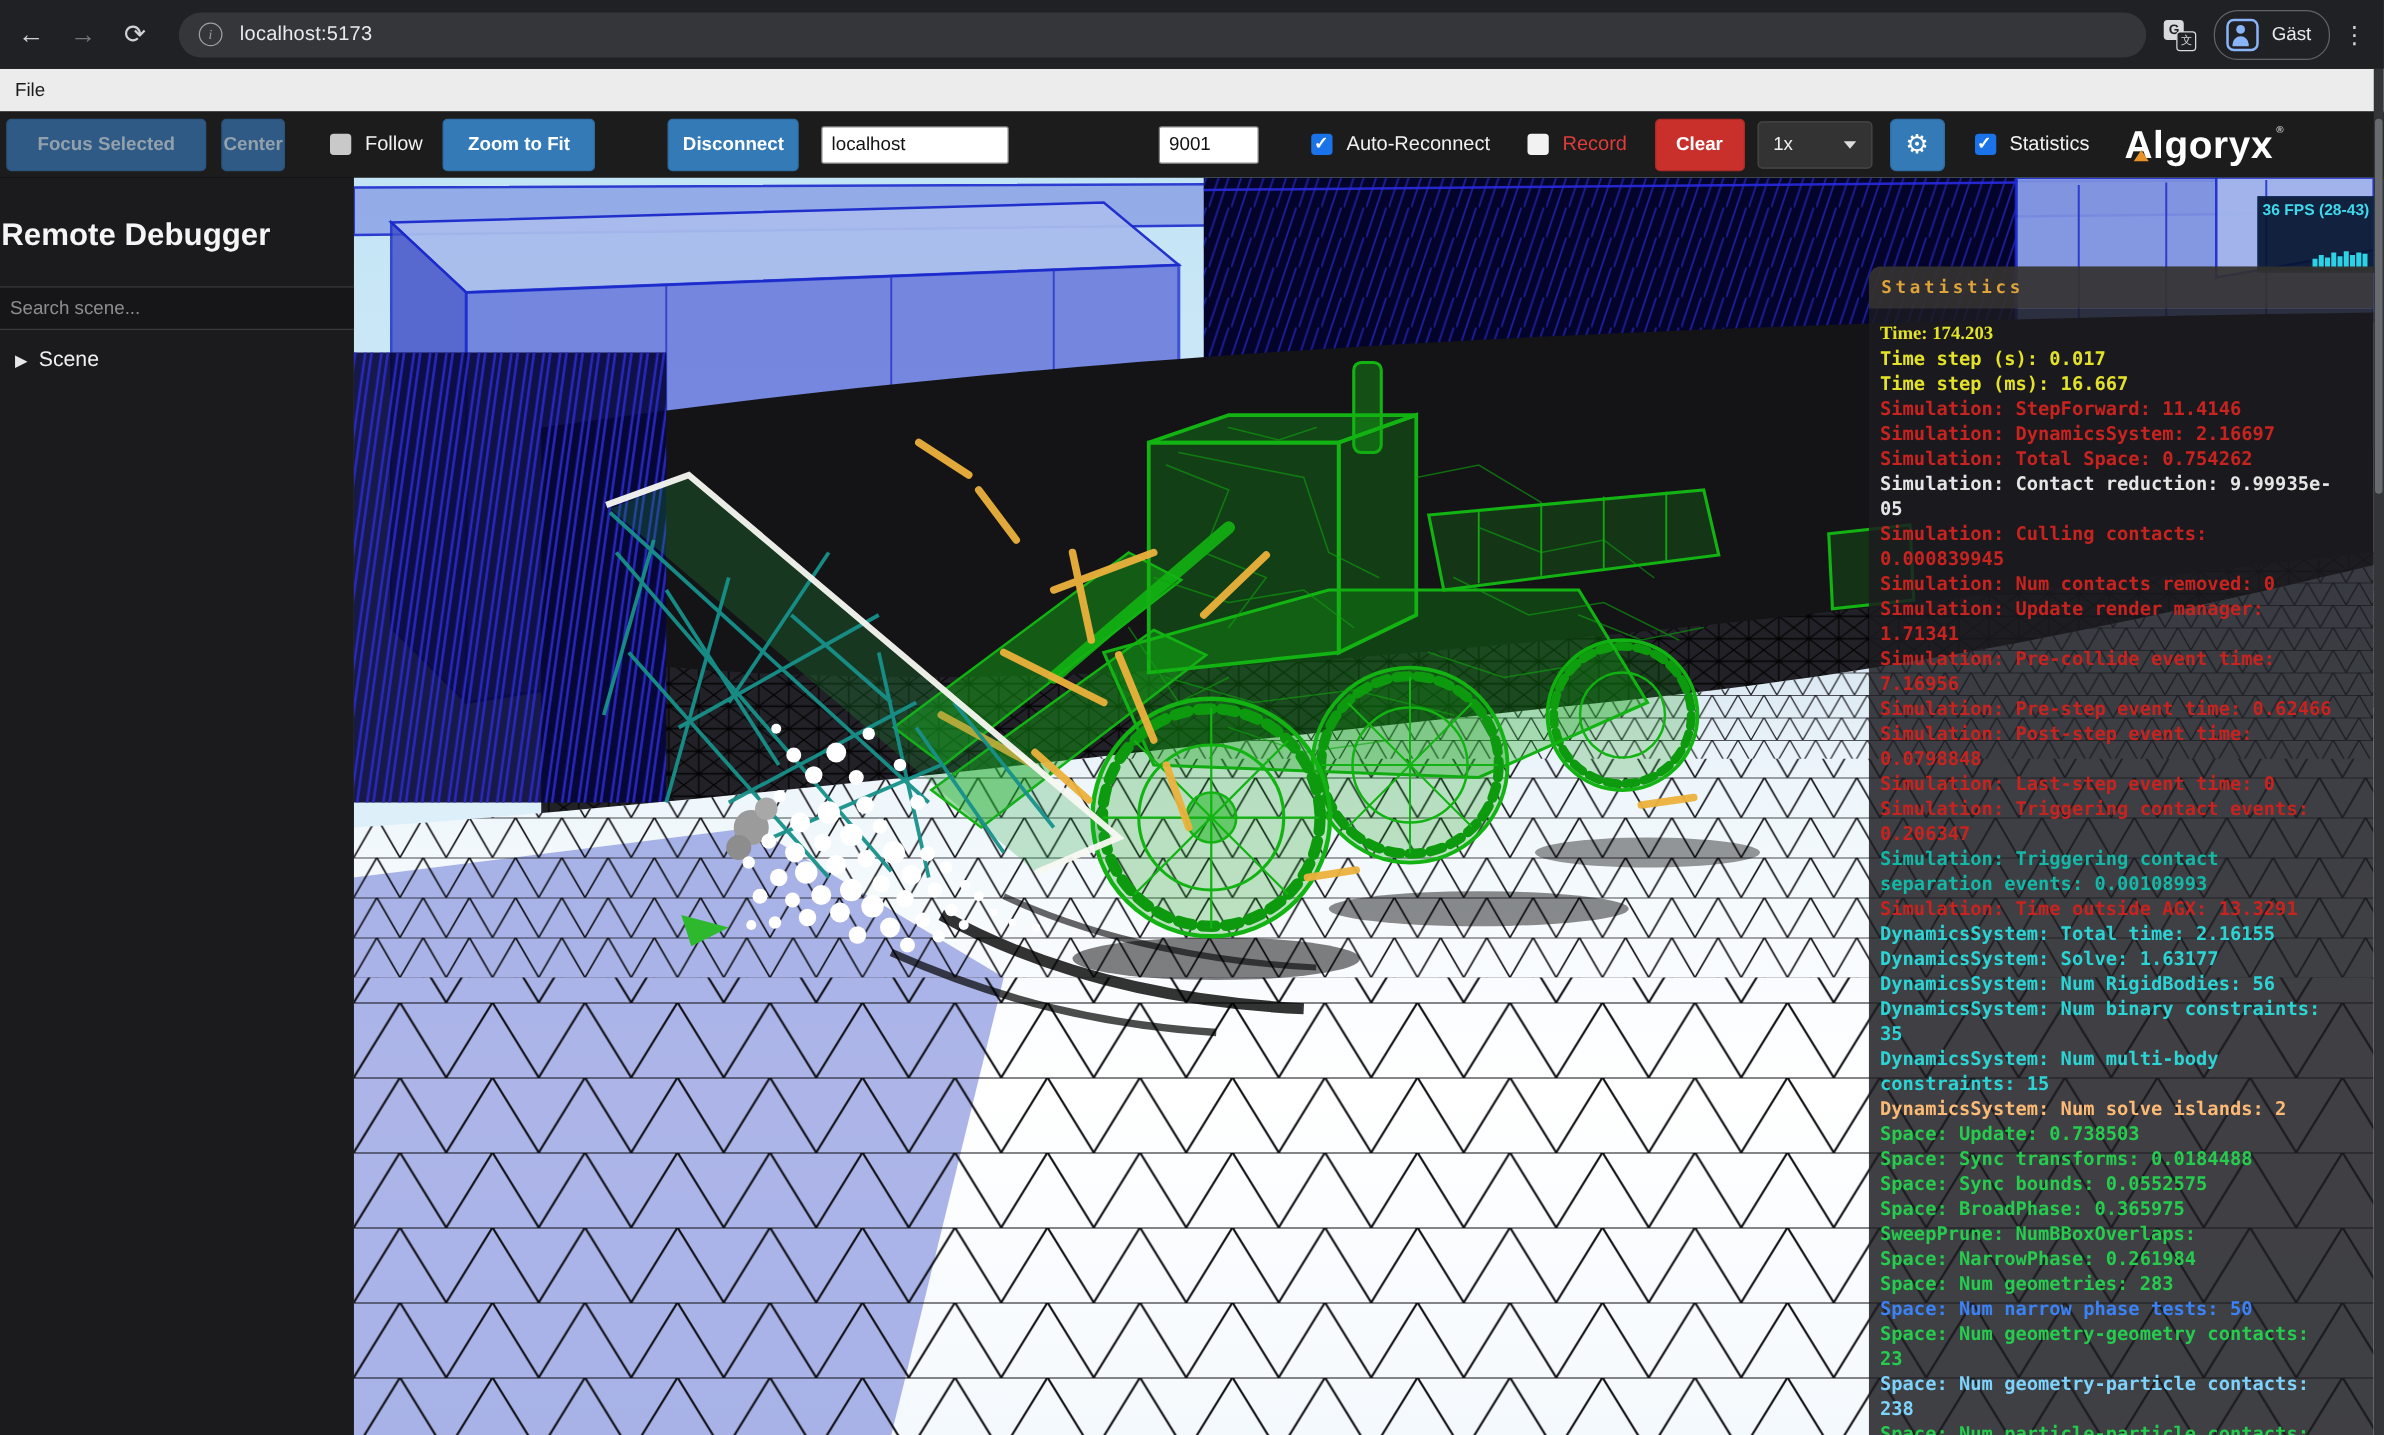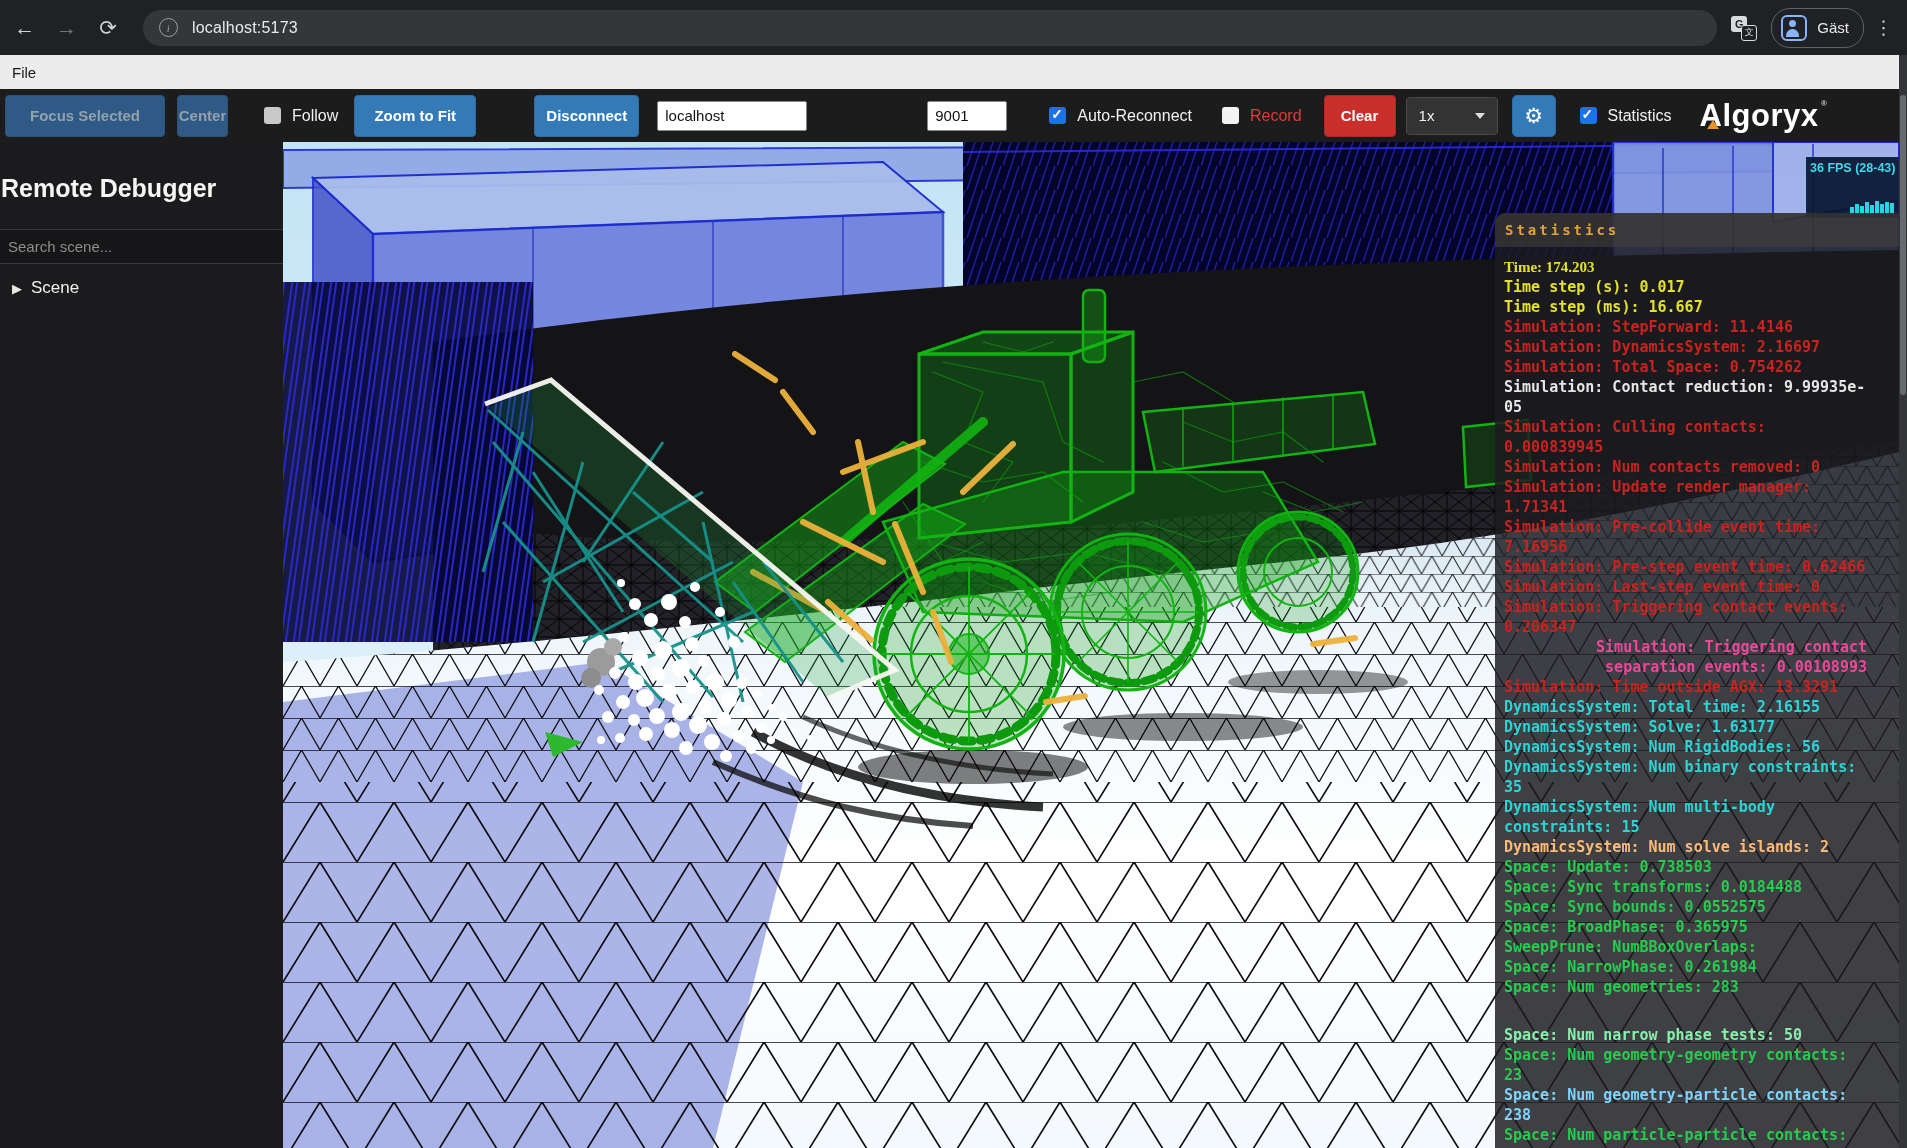--- a/index.html
+++ b/index.html
@@ -426,38 +426,39 @@
       <div class="stat-line" style="color: rgb(227, 226, 41);">Time step (ms): 16.667</div>
       <div class="stat-line" style="color: rgb(200, 35, 31);">Simulation: StepForward: 11.4146</div>
       <div class="stat-line" style="color: rgb(200, 35, 31);">Simulation: DynamicsSystem: 2.16697</div>
       <div class="stat-line" style="color: rgb(200, 35, 31);">Simulation: Total Space: 0.754262</div>
       <div class="stat-line" style="color: #e5e5e5;">Simulation: Contact reduction: 9.99935e-05</div>
       <div class="stat-line" style="color: rgb(200, 35, 31);">Simulation: Culling contacts: 0.000839945</div>
       <div class="stat-line" style="color: rgb(200, 35, 31);">Simulation: Num contacts removed: 0</div>
       <div class="stat-line" style="color: rgb(200, 35, 31);">Simulation: Update render manager: 1.71341</div>
       <div class="stat-line" style="color: rgb(200, 35, 31);">Simulation: Pre-collide event time: 7.16956</div>
       <div class="stat-line" style="color: rgb(200, 35, 31);">Simulation: Pre-step event time: 0.62466</div>
+      <div class="stat-line" style="color: rgb(200, 35, 31);">Simulation: Post-step event time: 0.0798848</div>
       <div class="stat-line" style="color: rgb(200, 35, 31);">Simulation: Last-step event time: 0</div>
       <div class="stat-line" style="color: rgb(200, 35, 31);">Simulation: Triggering contact events: 0.206347</div>
-      <div class="stat-line" style="color: #ec4899; text-align: right;">Simulation: Triggering contact separation events: 0.00108993</div>
+      <div class="stat-line" style="color: #14b8a6;">Simulation: Triggering contact separation events: 0.00108993</div>
       <div class="stat-line" style="color: rgb(200, 35, 31);">Simulation: Time outside AGX: 13.3291</div>
       <div class="stat-line" style="color: rgb(43, 213, 213);">DynamicsSystem: Total time: 2.16155</div>
       <div class="stat-line" style="color: rgb(43, 213, 213);">DynamicsSystem: Solve: 1.63177</div>
       <div class="stat-line" style="color: rgb(43, 213, 213);">DynamicsSystem: Num RigidBodies: 56</div>
       <div class="stat-line" style="color: rgb(43, 213, 213);">DynamicsSystem: Num binary constraints: 35</div>
       <div class="stat-line" style="color: rgb(43, 213, 213);">DynamicsSystem: Num multi-body constraints: 15</div>
       <div class="stat-line" style="color: #fdba74;">DynamicsSystem: Num solve islands: 2</div>
       <div class="stat-line" style="color: rgb(37, 204, 78);">Space: Update: 0.738503</div>
       <div class="stat-line" style="color: rgb(37, 204, 78);">Space: Sync transforms: 0.0184488</div>
       <div class="stat-line" style="color: rgb(37, 204, 78);">Space: Sync bounds: 0.0552575</div>
       <div class="stat-line" style="color: rgb(37, 204, 78);">Space: BroadPhase: 0.365975</div>
       <div class="stat-line" style="color: rgb(37, 204, 78);">SweepPrune: NumBBoxOverlaps:</div>
       <div class="stat-line" style="color: rgb(37, 204, 78);">Space: NarrowPhase: 0.261984</div>
       <div class="stat-line" style="color: rgb(37, 204, 78);">Space: Num geometries: 283</div>
-      <div class="stat-line" style="color: #86efac; margin-top: 28px;">Space: Num narrow phase tests: 50</div>
+      <div class="stat-line" style="color: #3b82f6;">Space: Num narrow phase tests: 50</div>
       <div class="stat-line" style="color: rgb(37, 204, 78);">Space: Num geometry-geometry contacts: 23</div>
       <div class="stat-line" style="color: #7dd3fc;">Space: Num geometry-particle contacts: 238</div>
       <div class="stat-line" style="color: rgb(37, 204, 78);">Space: Num particle-particle contacts:</div>
     </div>
 </div>
 
 <div class="scrollbar">
   <div class="scroll-thumb"></div>
 </div>
 

